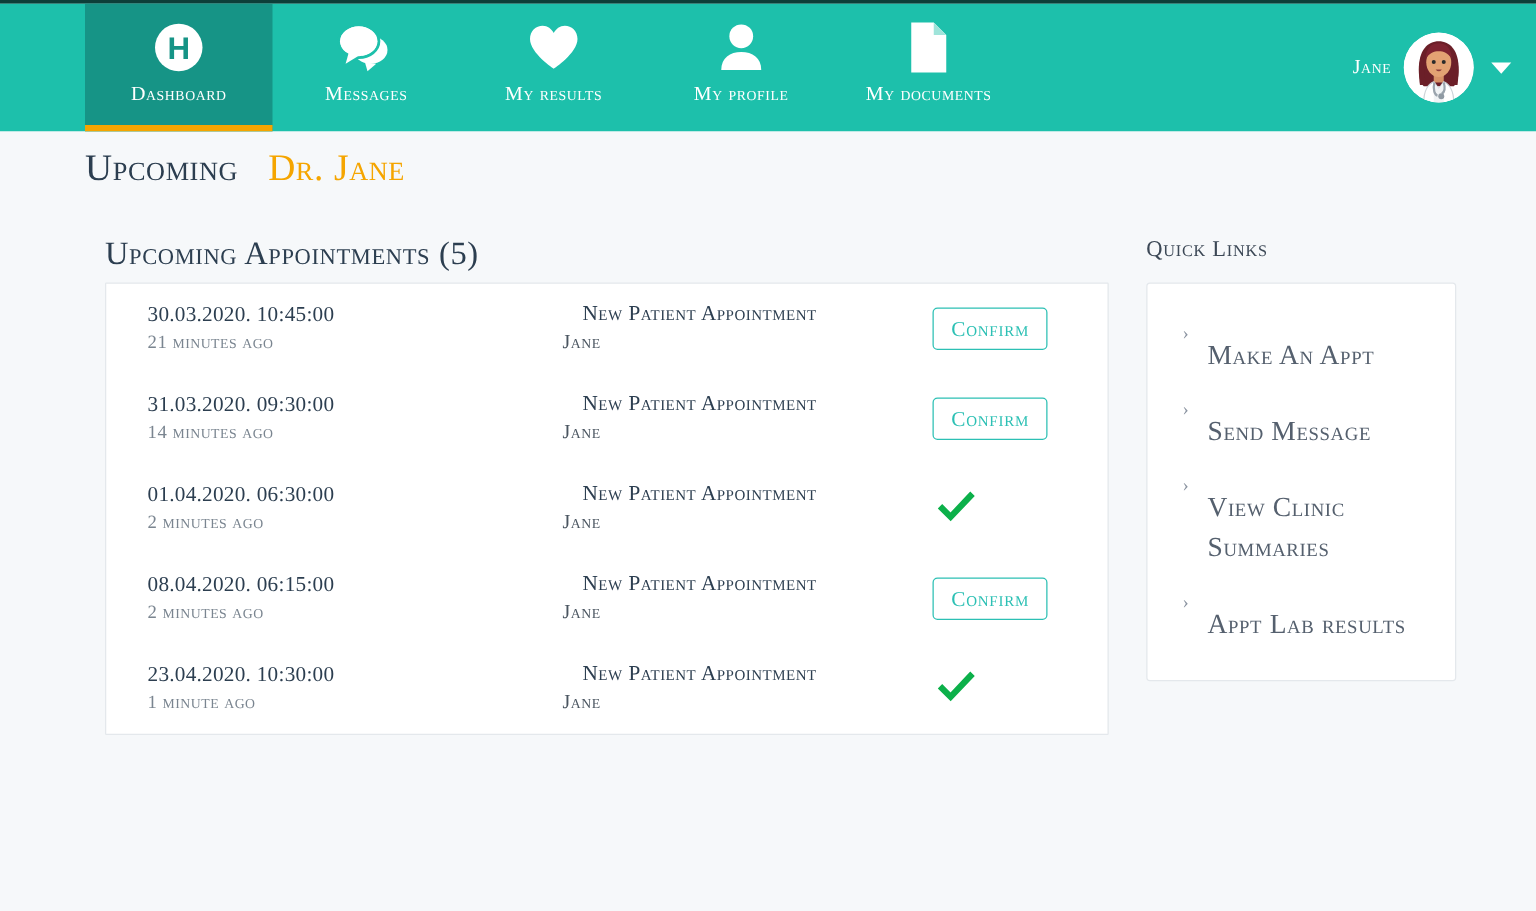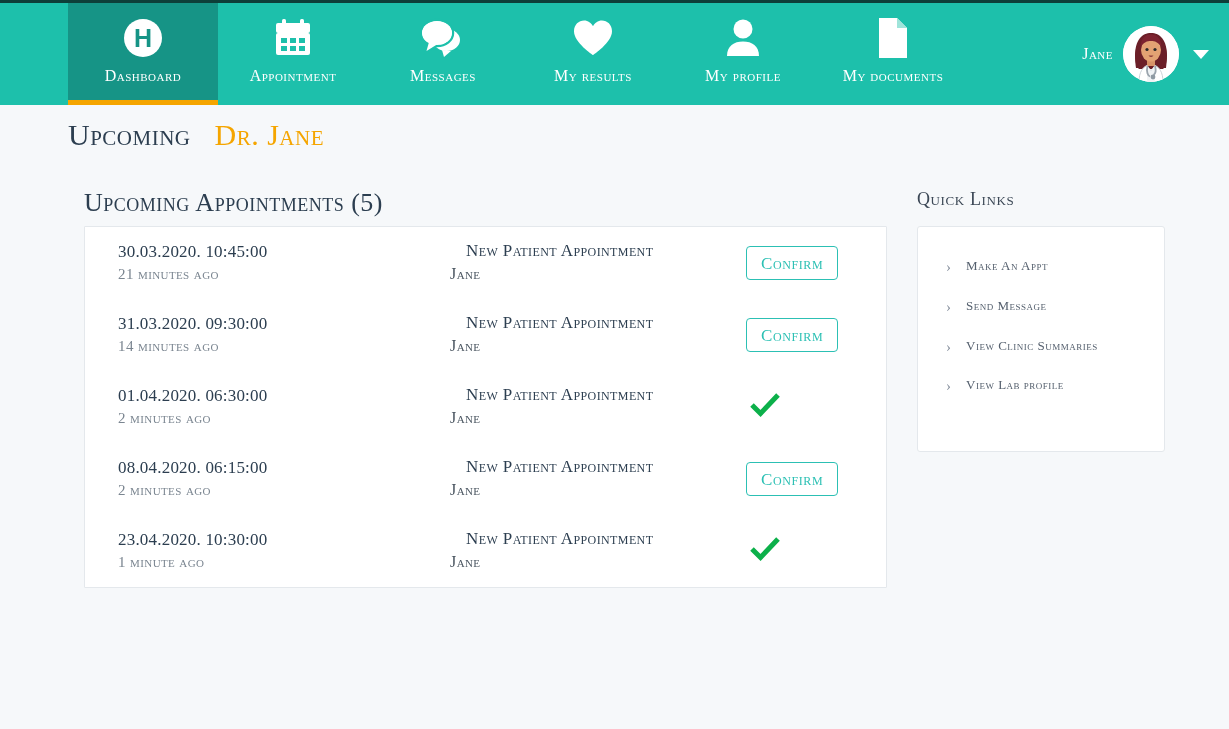--- a/index.html
+++ b/index.html
@@ -257,62 +257,46 @@
 
   .ql-chev {
     color: #8a93a0;
     font-size: 15px;
     line-height: 1.45;
     width: 20px;
     flex: none;
   }
 
   .ql-label {
-    font-size: 13px;
+    font-size: 22px;
     font-variant: small-caps;
     letter-spacing: 0.5px;
     color: #55606e;
     line-height: 1.45;
+    margin-top: 11px;
   }
 </style>
 </head>
 <body>
 
 <div class="top-strip"></div>
 
 <div class="navbar">
   <div class="nav-left-pad"></div>
 
   <div class="nav-item active">
     <span class="nav-icon">
       <svg width="40" height="40" viewBox="0 0 40 40">
         <circle cx="20" cy="20" r="19" fill="#ffffff"></circle>
         <text x="20" y="29" text-anchor="middle" font-family="Liberation Sans, sans-serif" font-size="25" font-weight="bold" fill="#169486">H</text>
       </svg>
     </span>
     <span class="nav-label">Dashboard</span>
   </div>
 
-  <div class="nav-item">
-    <span class="nav-icon">
-      <svg width="38" height="40" viewBox="0 0 38 40">
-        <rect x="8" y="1" width="4" height="7" rx="1.5" fill="#ffffff"></rect>
-        <rect x="26" y="1" width="4" height="7" rx="1.5" fill="#ffffff"></rect>
-        <rect x="2" y="5" width="34" height="10" rx="2" fill="#ffffff"></rect>
-        <rect x="2" y="15" width="34" height="22" rx="2" fill="#ffffff"></rect>
-        <rect x="7" y="20" width="6" height="5" fill="#1dc0ab"></rect>
-        <rect x="16" y="20" width="6" height="5" fill="#1dc0ab"></rect>
-        <rect x="25" y="20" width="6" height="5" fill="#1dc0ab"></rect>
-        <rect x="7" y="28" width="6" height="5" fill="#1dc0ab"></rect>
-        <rect x="16" y="28" width="6" height="5" fill="#1dc0ab"></rect>
-        <rect x="25" y="28" width="6" height="5" fill="#1dc0ab"></rect>
-      </svg>
-    </span>
-    <span class="nav-label">Appointment</span>
-  </div>
 
   <div class="nav-item">
     <span class="nav-icon">
       <svg width="46" height="40" viewBox="0 0 46 40">
         <ellipse cx="26.5" cy="22" rx="13.5" ry="11" fill="#ffffff"></ellipse>
         <path d="M22 32 L24 39 L31 33 Z" fill="#ffffff"></path>
         <ellipse cx="17" cy="15" rx="16" ry="13" fill="#ffffff" stroke="#1dc0ab" stroke-width="2.5"></ellipse>
         <path d="M9 25 L6 34 L17 27 Z" fill="#ffffff" stroke="#1dc0ab" stroke-width="2.5"></path>
         <ellipse cx="17" cy="15" rx="15" ry="12" fill="#ffffff"></ellipse>
         <path d="M9 24 L6.5 33 L17 26.5 Z" fill="#ffffff"></path>
@@ -485,15 +469,15 @@
   <div class="ql-item">
     <span class="ql-chev">›</span>
     <span class="ql-label">Send Message</span>
   </div>
   <div class="ql-item">
     <span class="ql-chev">›</span>
     <span class="ql-label">View Clinic Summaries</span>
   </div>
   <div class="ql-item">
     <span class="ql-chev">›</span>
-    <span class="ql-label">View Lab profile</span>
+    <span class="ql-label">Appt Lab results</span>
   </div>
 </div>
 
 </body></html>

